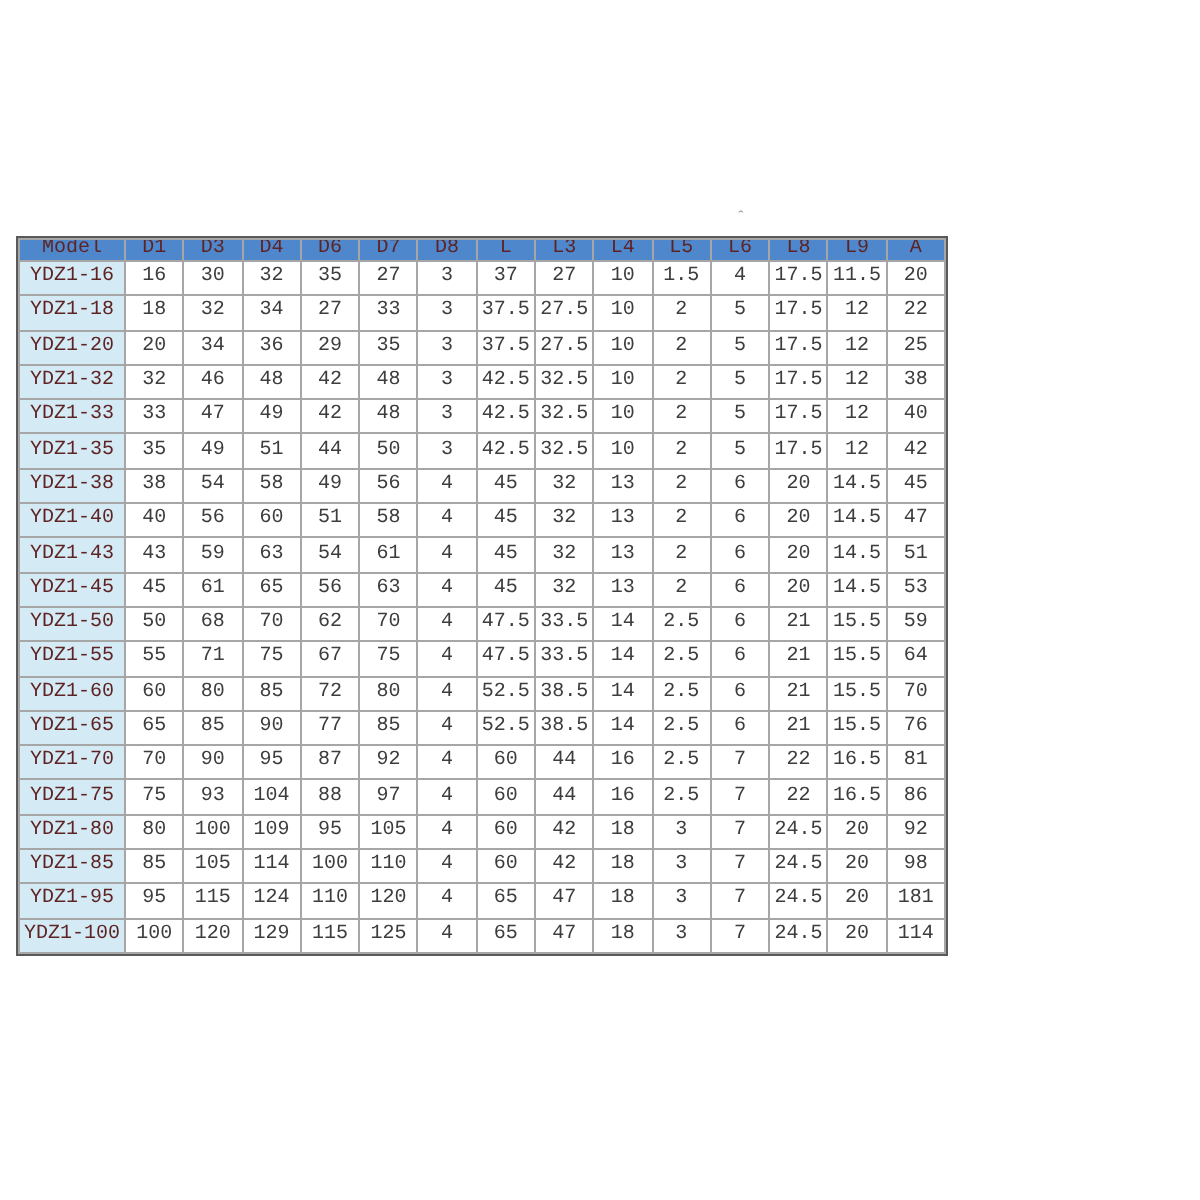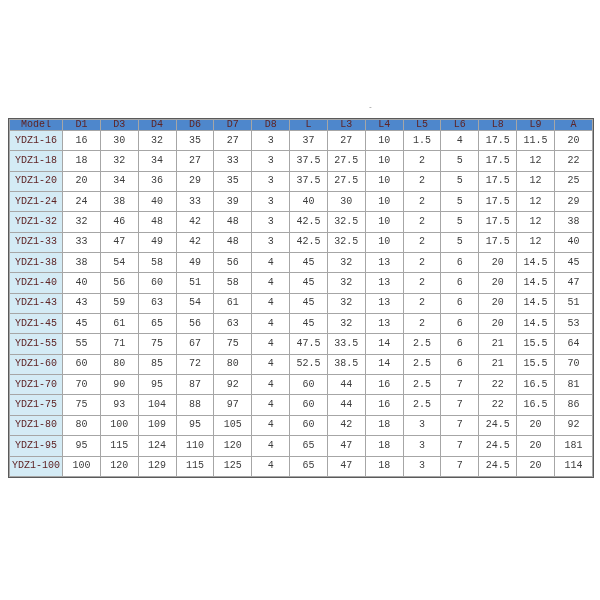--- a/index.html
+++ b/index.html
@@ -32,21 +32,21 @@
     left: 368px;
     top: 106px;
     font-size: 8px;
     color: #8F8F8F;
     line-height: 1;
   }
   .spec-table-wrap {
     position: absolute;
     left: 8px;
     top: 118px;
-    width: 586px;
+    width: 466px;
     height: 360px;
     border: 1px solid var(--outer);
   }
   table.spec-table {
     border-collapse: collapse;
     table-layout: fixed;
     width: 100%;
     height: 100%;
   }
   .spec-table th,
@@ -162,37 +162,20 @@
             <td>37.5</td>
             <td>27.5</td>
             <td>10</td>
             <td>2</td>
             <td>5</td>
             <td>17.5</td>
             <td>12</td>
             <td>25</td>
           </tr>
           <tr>
-            <td class="model">YDZ1-24</td>
-            <td>24</td>
-            <td>38</td>
-            <td>40</td>
-            <td>33</td>
-            <td>39</td>
-            <td>3</td>
-            <td>40</td>
-            <td>30</td>
-            <td>10</td>
-            <td>2</td>
-            <td>5</td>
-            <td>17.5</td>
-            <td>12</td>
-            <td>29</td>
-          </tr>
-          <tr>
             <td class="model">YDZ1-32</td>
             <td>32</td>
             <td>46</td>
             <td>48</td>
             <td>42</td>
             <td>48</td>
             <td>3</td>
             <td>42.5</td>
             <td>32.5</td>
             <td>10</td>
@@ -213,20 +196,37 @@
             <td>42.5</td>
             <td>32.5</td>
             <td>10</td>
             <td>2</td>
             <td>5</td>
             <td>17.5</td>
             <td>12</td>
             <td>40</td>
           </tr>
           <tr>
+            <td class="model">YDZ1-35</td>
+            <td>35</td>
+            <td>49</td>
+            <td>51</td>
+            <td>44</td>
+            <td>50</td>
+            <td>3</td>
+            <td>42.5</td>
+            <td>32.5</td>
+            <td>10</td>
+            <td>2</td>
+            <td>5</td>
+            <td>17.5</td>
+            <td>12</td>
+            <td>42</td>
+          </tr>
+          <tr>
             <td class="model">YDZ1-38</td>
             <td>38</td>
             <td>54</td>
             <td>58</td>
             <td>49</td>
             <td>56</td>
             <td>4</td>
             <td>45</td>
             <td>32</td>
             <td>13</td>
@@ -281,20 +281,37 @@
             <td>45</td>
             <td>32</td>
             <td>13</td>
             <td>2</td>
             <td>6</td>
             <td>20</td>
             <td>14.5</td>
             <td>53</td>
           </tr>
           <tr>
+            <td class="model">YDZ1-50</td>
+            <td>50</td>
+            <td>68</td>
+            <td>70</td>
+            <td>62</td>
+            <td>70</td>
+            <td>4</td>
+            <td>47.5</td>
+            <td>33.5</td>
+            <td>14</td>
+            <td>2.5</td>
+            <td>6</td>
+            <td>21</td>
+            <td>15.5</td>
+            <td>59</td>
+          </tr>
+          <tr>
             <td class="model">YDZ1-55</td>
             <td>55</td>
             <td>71</td>
             <td>75</td>
             <td>67</td>
             <td>75</td>
             <td>4</td>
             <td>47.5</td>
             <td>33.5</td>
             <td>14</td>
@@ -315,20 +332,37 @@
             <td>52.5</td>
             <td>38.5</td>
             <td>14</td>
             <td>2.5</td>
             <td>6</td>
             <td>21</td>
             <td>15.5</td>
             <td>70</td>
           </tr>
           <tr>
+            <td class="model">YDZ1-65</td>
+            <td>65</td>
+            <td>85</td>
+            <td>90</td>
+            <td>77</td>
+            <td>85</td>
+            <td>4</td>
+            <td>52.5</td>
+            <td>38.5</td>
+            <td>14</td>
+            <td>2.5</td>
+            <td>6</td>
+            <td>21</td>
+            <td>15.5</td>
+            <td>76</td>
+          </tr>
+          <tr>
             <td class="model">YDZ1-70</td>
             <td>70</td>
             <td>90</td>
             <td>95</td>
             <td>87</td>
             <td>92</td>
             <td>4</td>
             <td>60</td>
             <td>44</td>
             <td>16</td>
@@ -366,20 +400,37 @@
             <td>60</td>
             <td>42</td>
             <td>18</td>
             <td>3</td>
             <td>7</td>
             <td>24.5</td>
             <td>20</td>
             <td>92</td>
           </tr>
           <tr>
+            <td class="model">YDZ1-85</td>
+            <td>85</td>
+            <td>105</td>
+            <td>114</td>
+            <td>100</td>
+            <td>110</td>
+            <td>4</td>
+            <td>60</td>
+            <td>42</td>
+            <td>18</td>
+            <td>3</td>
+            <td>7</td>
+            <td>24.5</td>
+            <td>20</td>
+            <td>98</td>
+          </tr>
+          <tr>
             <td class="model">YDZ1-95</td>
             <td>95</td>
             <td>115</td>
             <td>124</td>
             <td>110</td>
             <td>120</td>
             <td>4</td>
             <td>65</td>
             <td>47</td>
             <td>18</td>

